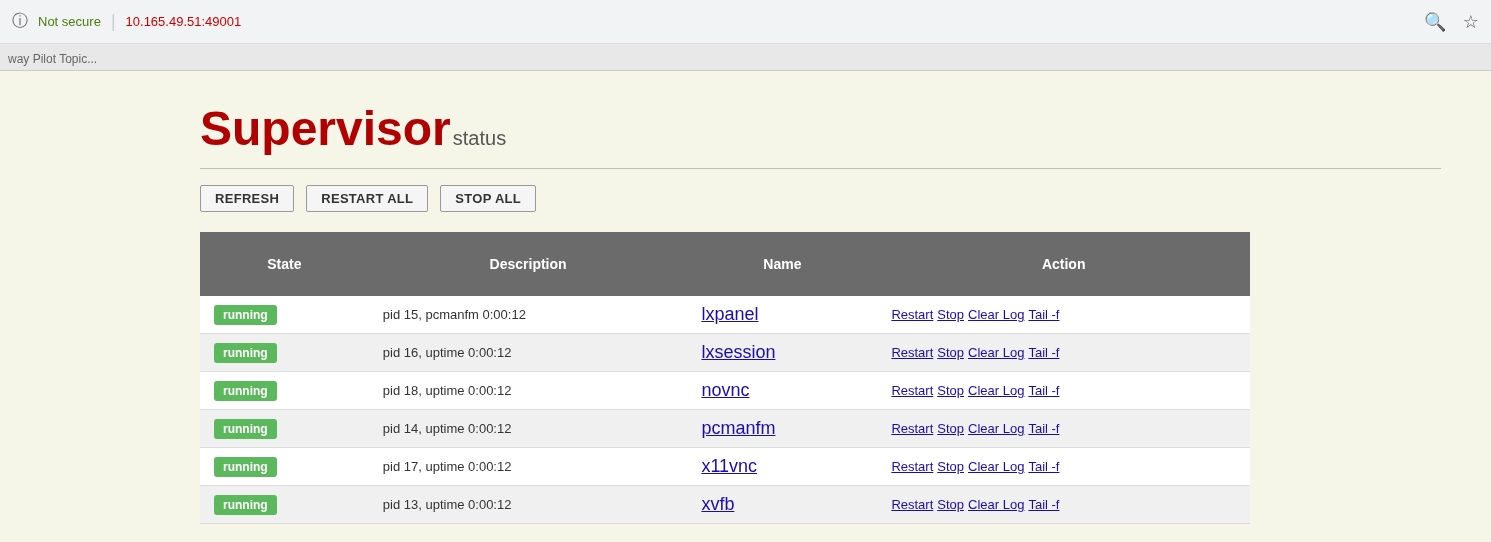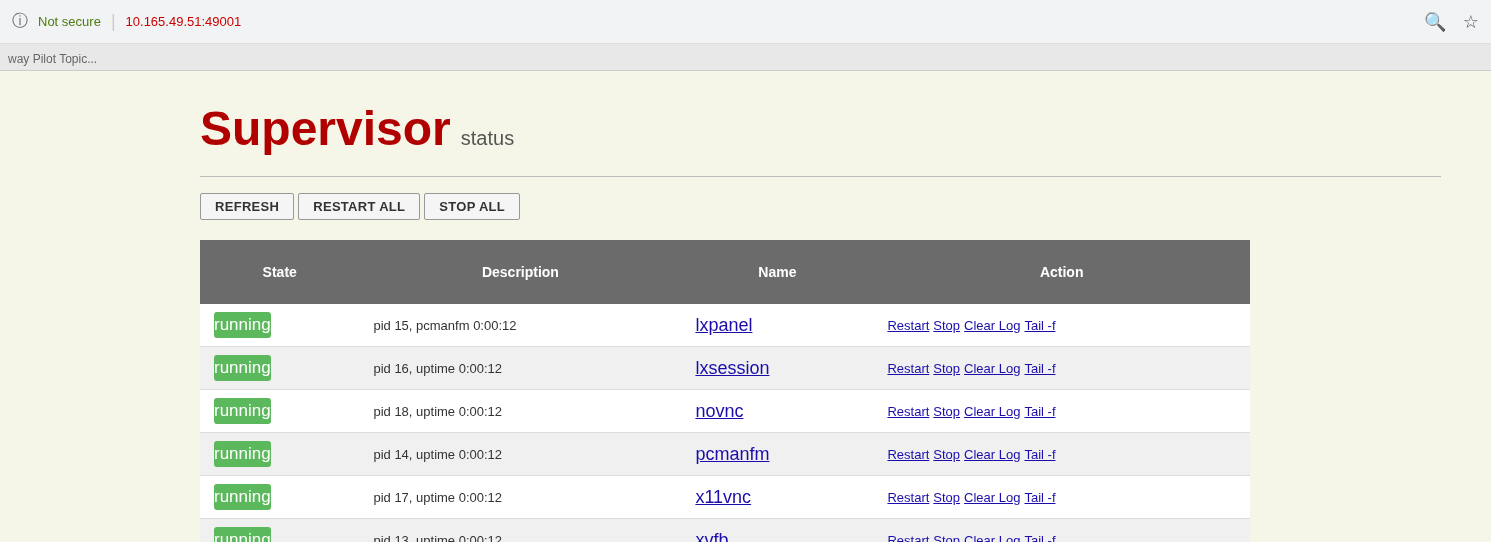--- a/index.html
+++ b/index.html
@@ -57,42 +57,42 @@
       padding: 4px 8px;
       color: #666;
     }
     .page-content {
       padding: 30px 50px 40px 200px;
       max-width: 1491px;
     }
     .supervisor-header {
       display: flex;
       align-items: baseline;
-      gap: 10px;
-      margin-bottom: 20px;
+      gap: 2px;
+      margin-bottom: 12px;
     }
     .supervisor-title {
       font-size: 48px;
       font-weight: bold;
       color: #b00000;
       font-family: Arial, sans-serif;
     }
     .supervisor-subtitle {
       font-size: 20px;
       color: #555;
       font-weight: normal;
     }
     .divider {
       border: none;
       border-top: 1px solid #bbb;
       margin-bottom: 16px;
     }
     .button-bar {
       display: flex;
-      gap: 4px;
+      gap: 12px;
       margin-bottom: 20px;
     }
     .btn {
       padding: 5px 14px;
       border: 1px solid #999;
       background: #f5f5f5;
       cursor: pointer;
       font-size: 13px;
       font-weight: bold;
       color: #333;
@@ -126,24 +126,24 @@
     }
     .process-table tbody td {
       padding: 8px 14px;
       font-size: 13px;
       vertical-align: middle;
     }
     .state-badge {
       display: inline-block;
       background: #5cb85c;
       color: #fff;
-      padding: 3px 0;
+      padding: 3px 9px;
       border-radius: 3px;
-      font-size: 17px;
-      font-weight: normal;
+      font-size: 12px;
+      font-weight: bold;
     }
     .action-link {
       color: #1a0dab;
       text-decoration: underline;
       cursor: pointer;
       margin-right: 4px;
       font-size: 13px;
     }
     .name-link {
       color: #1a0dab;

